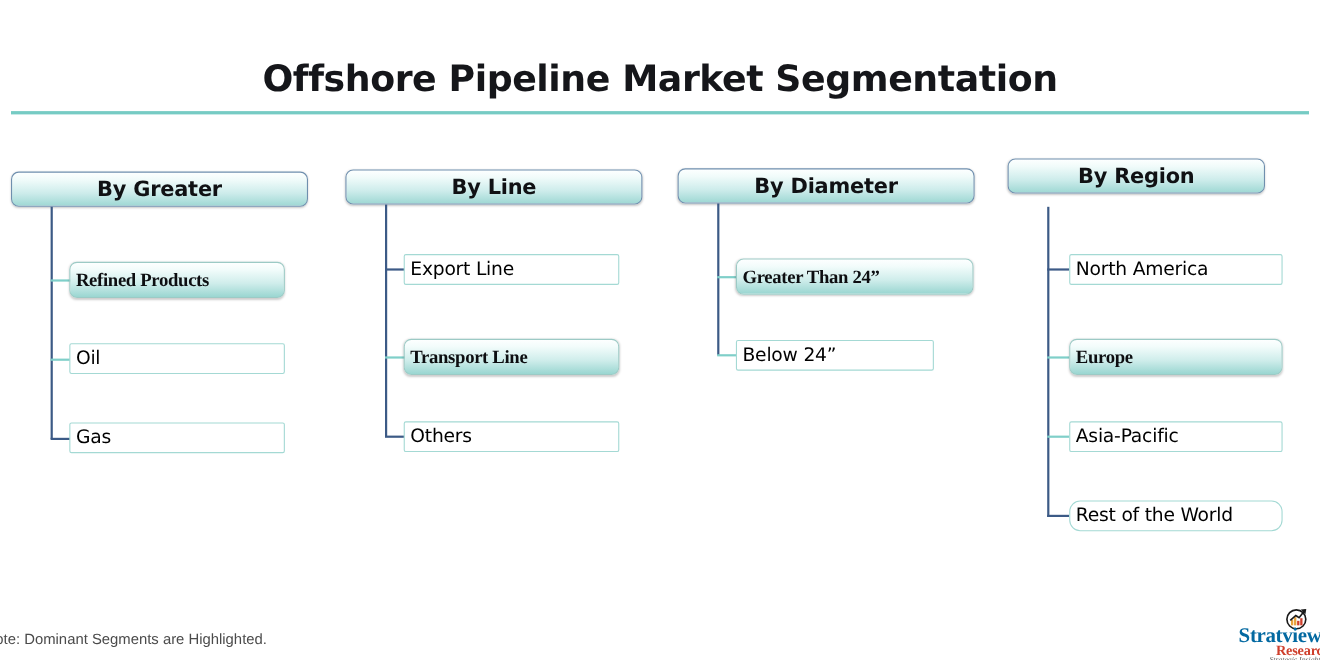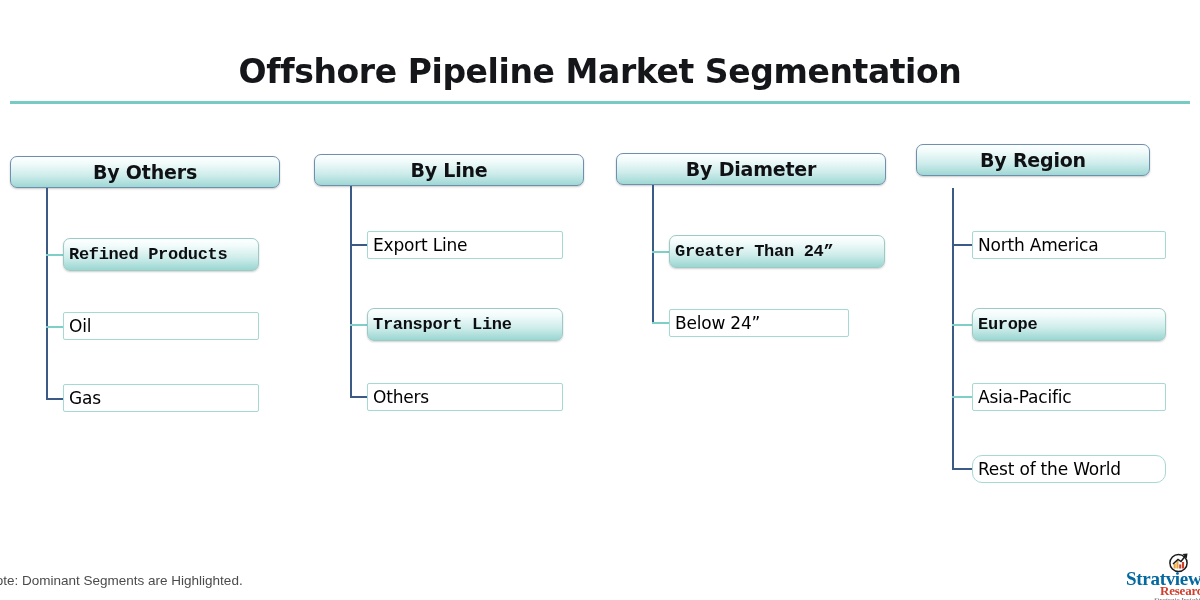--- a/index.html
+++ b/index.html
@@ -113,21 +113,21 @@
 
   .item-box.highlight {
     border: 1px solid #9ccac5;
     border-radius: 7px;
     background: linear-gradient(to bottom, #fdffff 0%, #f2fcfb 20%, #cfedeb 60%, #9ad6d1 100%);
     box-shadow: 0 1px 2px rgba(0,0,0,0.20);
   }
   .item-box.highlight .label {
     font-weight: bold;
     color: #0d0e11;
-    font-family: Liberation Mono, monospace;
+    font-family: Liberation Serif, serif;
     letter-spacing: -0.3px;
     text-align: center;
   }
 
   
   .footnote {
     position: absolute;
     left: -14px;
     top: 573px;
     font-size: 13.5px;
@@ -185,21 +185,21 @@
   }
 </style>
 </head>
 <body>
 
 <div class="page-title">Offshore Pipeline Market Segmentation</div>
 <div class="title-rule"></div>
 
 <div class="column" id="col-0">
   <div class="head-box" style="left:10px; top:156px; width:270px;">
-    <span class="label">By Others</span>
+    <span class="label">By Greater</span>
   </div>
 
   <div class="spine" style="left:46px; top:188px; height:211px;"></div>
 
   <div class="branch" style="left:46px; top:254px; width:18px;"></div>
   <div class="branch" style="left:46px; top:326px; width:18px;"></div>
   <div class="branch dark" style="left:46px; top:398px; width:18px;"></div>
 
   <div class="item-box highlight" style="left:63px; top:238px; width:196px; height:33px;">
     <span class="label">Refined Products</span>

